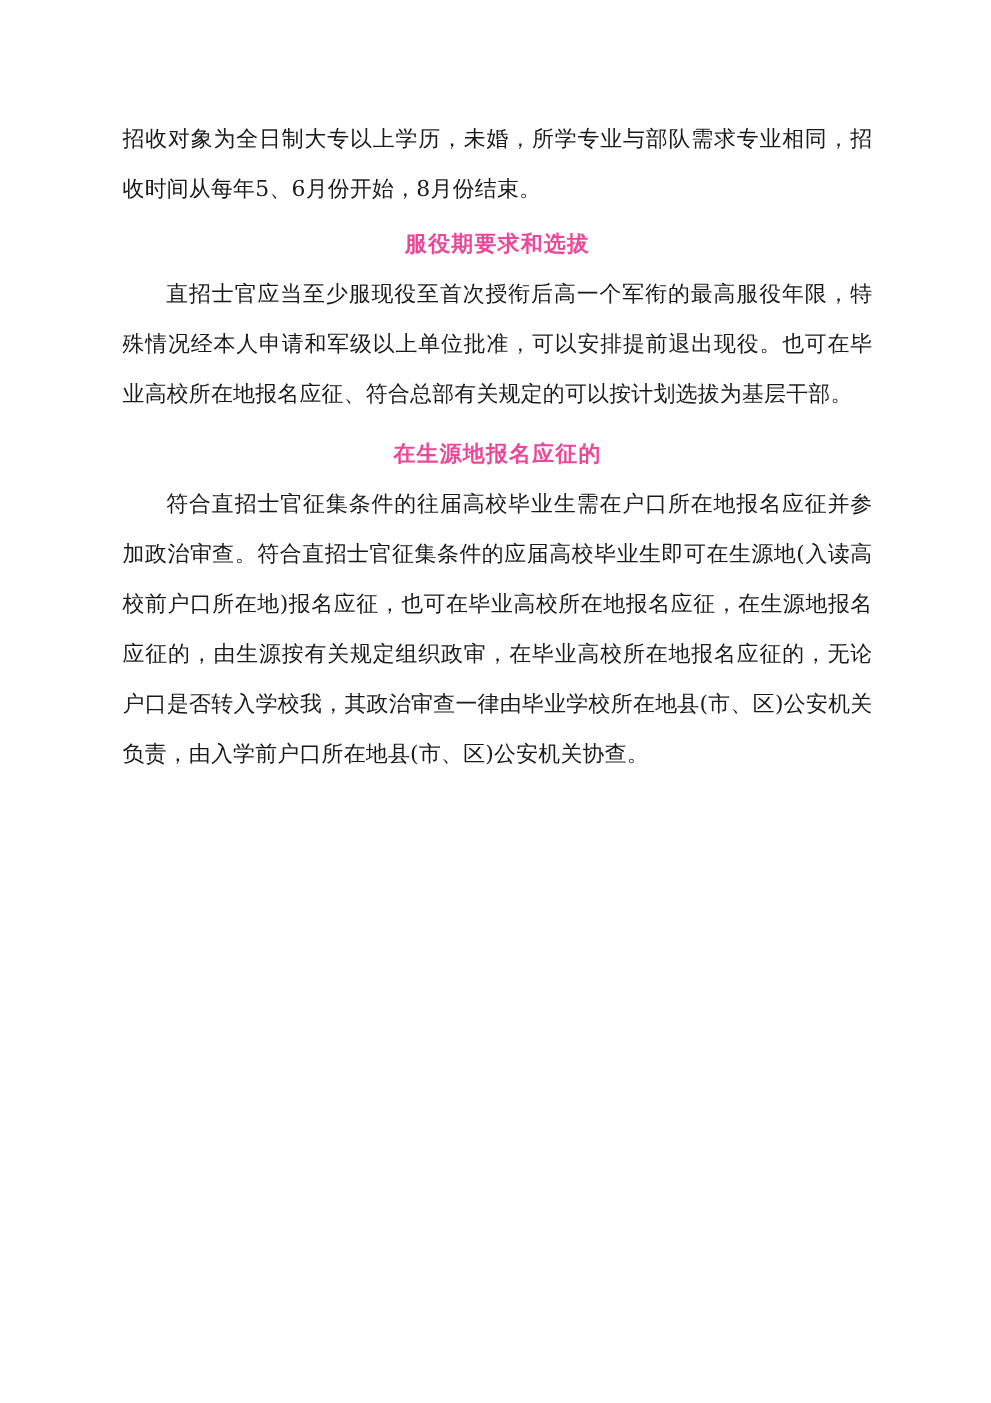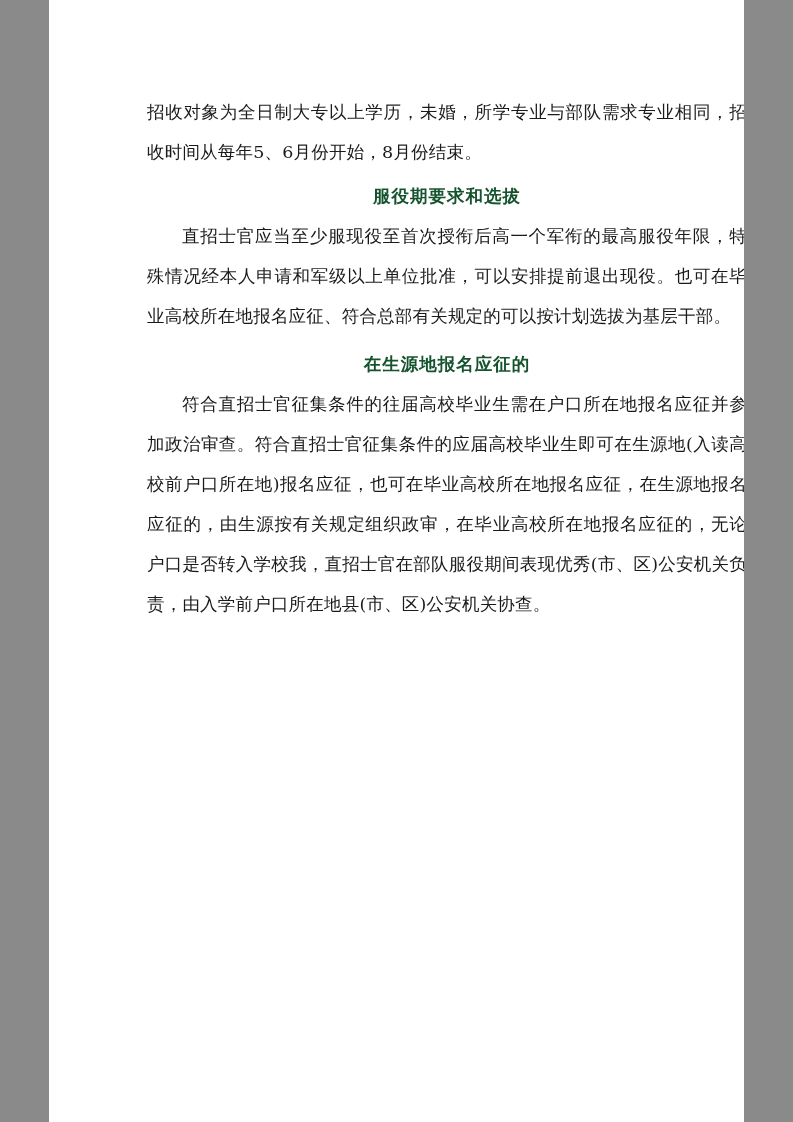--- a/index.html
+++ b/index.html
@@ -6,21 +6,21 @@
   html, body {
     margin: 0;
     padding: 0;
     background: #8a8a8a;
   }
   body {
     font-family: "DejaVu Serif", "Liberation Serif", serif;
   }
   .page {
     position: relative;
-    width: 695px;
+    width: 793px;
     height: 1122px;
     background: #ffffff;
     margin: 0 auto;
     box-sizing: border-box;
     overflow: hidden;
   }
   .content {
     position: absolute;
     left: 98px;
     top: 92px;
@@ -36,21 +36,21 @@
     letter-spacing: 0.2px;
   }
   .para.indent {
     text-indent: 2em;
   }
   .heading {
     font-size: 17.5px;
     line-height: 40px;
     font-weight: bold;
     text-align: center;
-    color: #14532d;
+    color: #ec4899;
     margin: 0;
     letter-spacing: 1px;
   }
   .spacer-sm { height: 8px; }
   .spacer-xs { height: 4px; }
 </style>
 </head>
 <body>
 
 <div class="page">
@@ -61,16 +61,16 @@
     <div class="spacer-xs"></div>
 
     <h2 class="heading">服役期要求和选拔</h2>
 
     <p class="para indent">直招士官应当至少服现役至首次授衔后高一个军衔的最高服役年限，特殊情况经本人申请和军级以上单位批准，可以安排提前退出现役。也可在毕业高校所在地报名应征、符合总部有关规定的可以按计划选拔为基层干部。</p>
 
     <div class="spacer-sm"></div>
 
     <h2 class="heading">在生源地报名应征的</h2>
 
-    <p class="para indent">符合直招士官征集条件的往届高校毕业生需在户口所在地报名应征并参加政治审查。符合直招士官征集条件的应届高校毕业生即可在生源地(入读高校前户口所在地)报名应征，也可在毕业高校所在地报名应征，在生源地报名应征的，由生源按有关规定组织政审，在毕业高校所在地报名应征的，无论户口是否转入学校我，直招士官在部队服役期间表现优秀(市、区)公安机关负责，由入学前户口所在地县(市、区)公安机关协查。</p>
+    <p class="para indent">符合直招士官征集条件的往届高校毕业生需在户口所在地报名应征并参加政治审查。符合直招士官征集条件的应届高校毕业生即可在生源地(入读高校前户口所在地)报名应征，也可在毕业高校所在地报名应征，在生源地报名应征的，由生源按有关规定组织政审，在毕业高校所在地报名应征的，无论户口是否转入学校我，其政治审查一律由毕业学校所在地县(市、区)公安机关负责，由入学前户口所在地县(市、区)公安机关协查。</p>
 
   </div>
 </div>
 
 </body></html>

